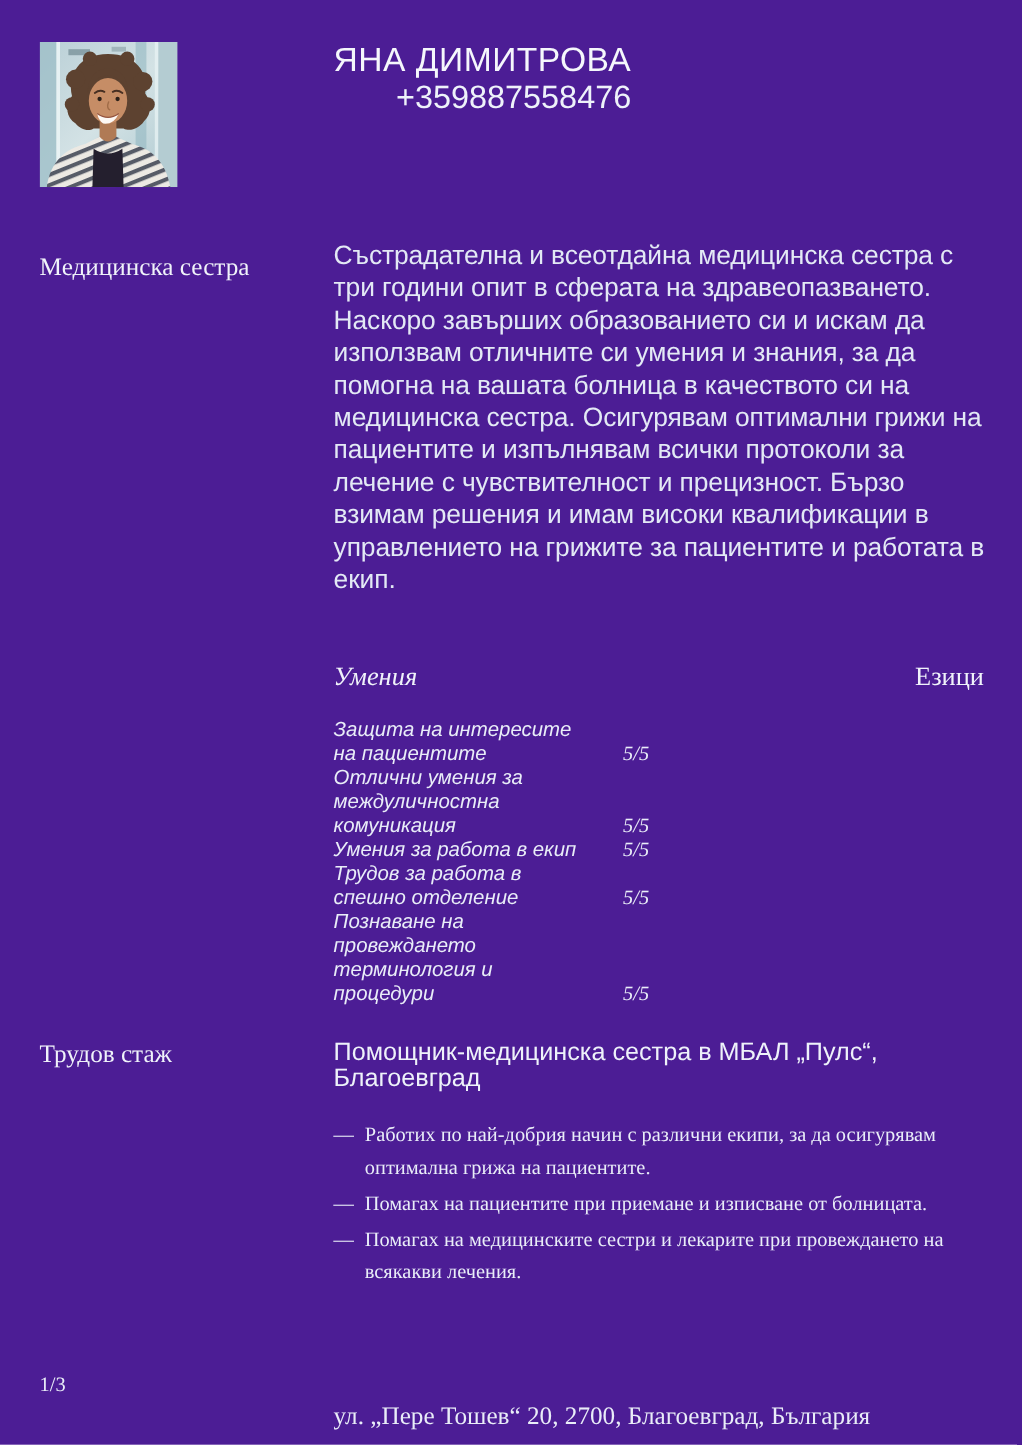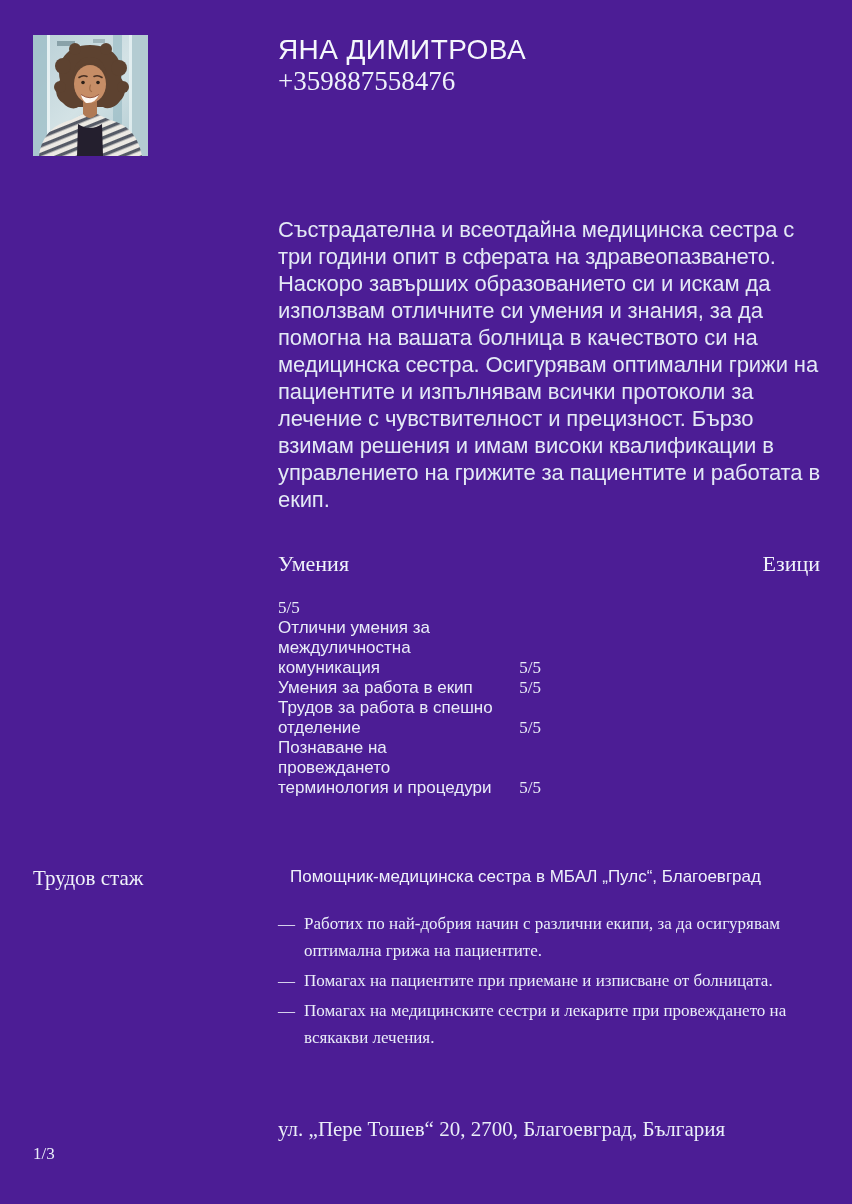--- a/index.html
+++ b/index.html
@@ -22,85 +22,85 @@
   }
   .photo svg { display: block; }
 
   
   .header-block { position: absolute; left: 278px; top: 33px; }
   .name {
     font-size: 28px; line-height: 33px;
     color: #f5f7fc; letter-spacing: 0.4px;
   }
   .contact {
-    font-family: Liberation Serif, serif;
-    font-size: 27px; line-height: 30px; color: #eef2fa;
+    font-family: Liberation Sans, sans-serif;
+    font-size: 27px; line-height: 30px; color: #eef2fa; text-align: right;
   }
 
   
   .side-label {
     position: absolute; left: 33px;
     font-family: "Liberation Serif", serif;
     font-size: 21px; color: #f0f3fa;
   }
   .label-profile { top: 210px; }
   .label-exp { top: 866px; }
 
   
   .summary {
-    position: absolute; left: 278px; top: 216px; width: 552px;
+    position: absolute; left: 278px; top: 199px; width: 552px;
     font-size: 22px; line-height: 27px; color: #e3e9f5;
     letter-spacing: -0.1px;
   }
 
   
   .two-col {
     position: absolute; left: 278px; top: 551px; width: 542px;
     display: flex;
   }
-  .skills-col { width: 263px; margin-right: 19px; flex: none; }
+  .skills-col { width: 263px; margin-right: 19px; flex: none; font-style: italic; }
   .langs-col { flex: 1; text-align: right; }
   .section-title {
     font-family: "Liberation Serif", serif;
     font-size: 22px; color: #f0f3fa; margin-bottom: 21px;
   }
   .skill-row {
     display: flex; justify-content: space-between; align-items: flex-end;
     font-size: 17px; line-height: 20px;
   }
   .skill-name { width: 220px; }
   .level { font-family: "Liberation Serif", serif; white-space: nowrap; }
   .lang-row {
     display: flex; justify-content: space-between;
     font-size: 17px; line-height: 20px;
   }
 
   
   .exp-block { position: absolute; left: 278px; top: 866px; width: 545px; }
-  .job-title { font-size: 17px; line-height: 22px; color: #eef2fa; margin-left: 12px; }
+  .job-title { font-size: 21px; line-height: 22px; color: #eef2fa; }
   .job-dates {
     font-family: "Liberation Serif", serif;
     font-size: 17px; line-height: 22px; margin-top: 7px;
   }
   .bullets { margin-top: 22px; }
   .bullet {
     display: flex; margin-bottom: 3px;
     font-family: "Liberation Serif", serif;
     font-size: 17px; line-height: 27px;
   }
   .dash { width: 26px; flex: none; }
   .bullet-text { flex: 1; }
 
   
   .page-number {
     position: absolute; left: 33px; top: 1144px;
     font-family: "Liberation Serif", serif; font-size: 17px;
   }
   .address {
-    position: absolute; left: 278px; top: 1117px;
+    position: absolute; left: 278px; top: 1168px;
     font-family: "Liberation Serif", serif; font-size: 21px;
   }
 </style>
 </head>
 <body>
 
 <div class="page">
 
   <div class="photo">
     <svg width="115" height="121" viewBox="0 0 115 121" xmlns="http://www.w3.org/2000/svg">
@@ -155,26 +155,28 @@
 
       <path d="M44 121 L45 89 Q57 97 69 89 L70 121 Z" fill="#241f2e"></path>
     </svg>
   </div>
 
   <div class="header-block">
     <div class="name">ЯНА ДИМИТРОВА</div>
     <div class="contact">+359887558476</div>
   </div>
 
+  <div class="side-label label-profile">Медицинска сестра</div>
   <div class="summary">Състрадателна и всеотдайна медицинска сестра с три години опит в сферата на здравеопазването. Наскоро завърших образованието си и искам да използвам отличните си умения и знания, за да помогна на вашата болница в качеството си на медицинска сестра. Осигурявам оптимални грижи на пациентите и изпълнявам всички протоколи за лечение с чувствителност и прецизност. Бързо взимам решения и имам високи квалификации в управлението на грижите за пациентите и работата в екип.</div>
 
   <div class="two-col">
     <div class="skills-col">
       <div class="section-title">Умения</div>
       <div class="skill-row">
+        <span class="skill-name">Защита на интересите на пациентите</span>
         <span class="level">5/5</span>
       </div>
       <div class="skill-row">
         <span class="skill-name">Отлични умения за междуличностна комуникация</span>
         <span class="level">5/5</span>
       </div>
       <div class="skill-row">
         <span class="skill-name">Умения за работа в екип</span>
         <span class="level">5/5</span>
       </div>

